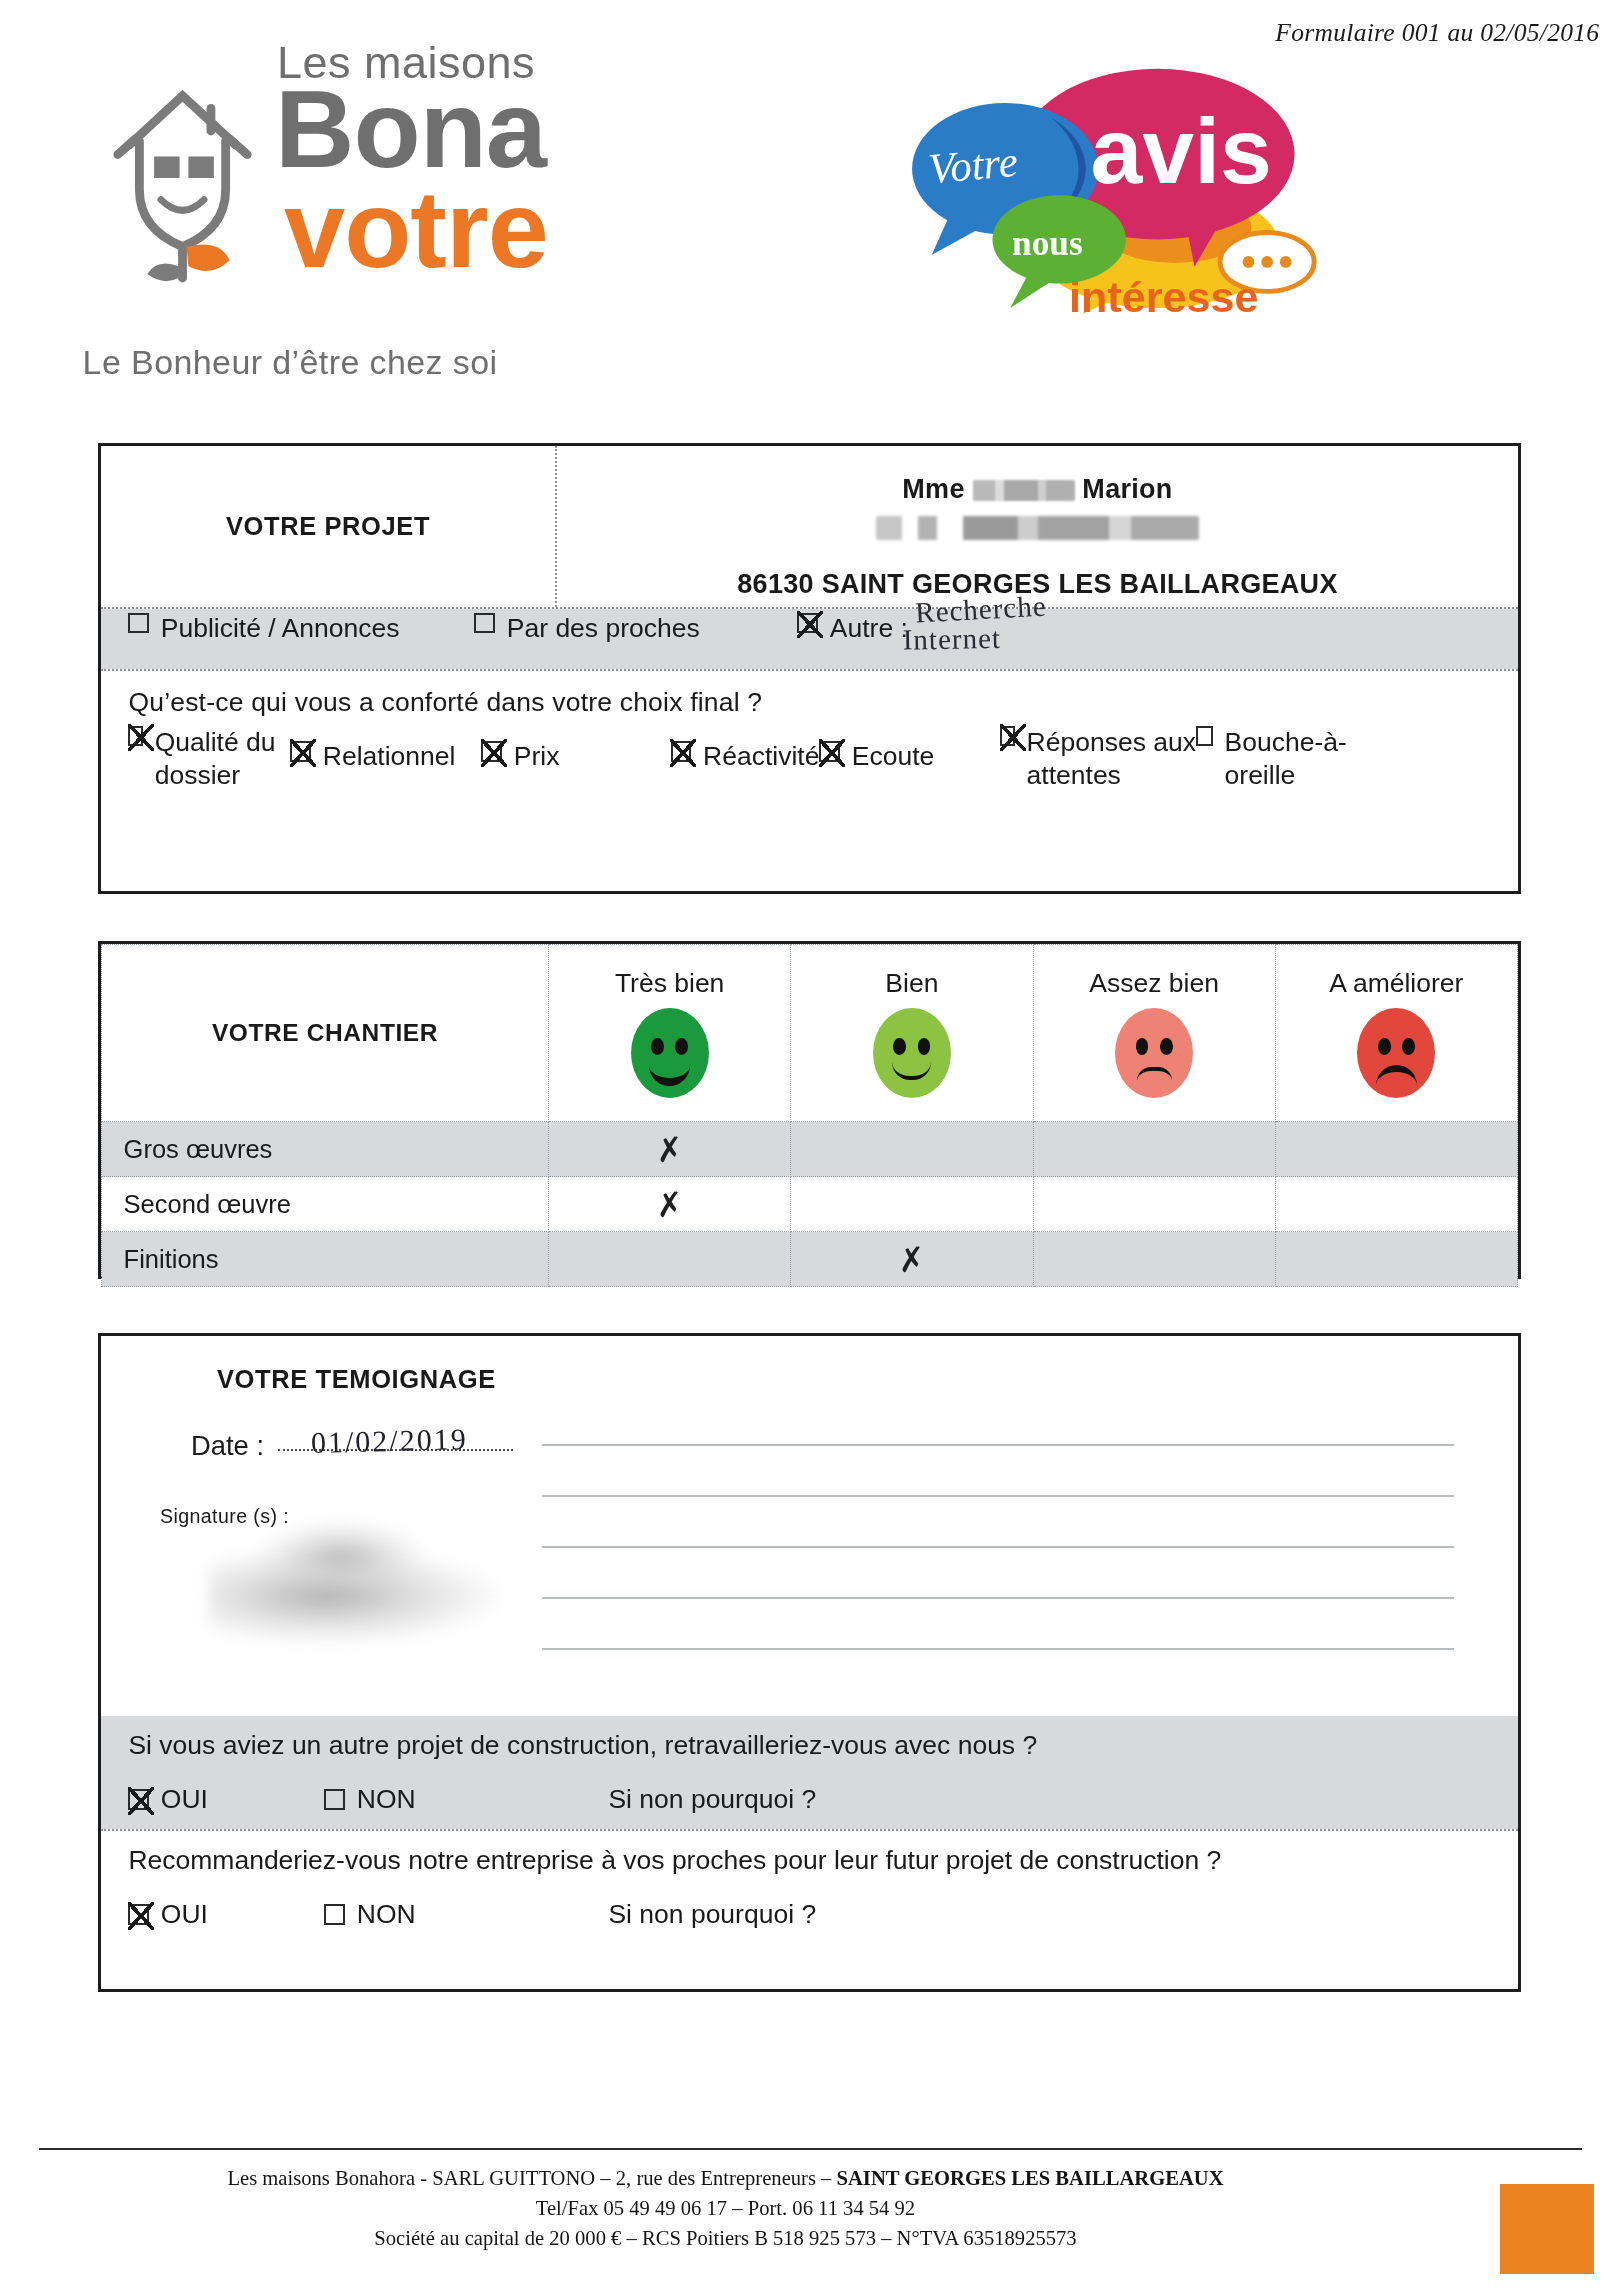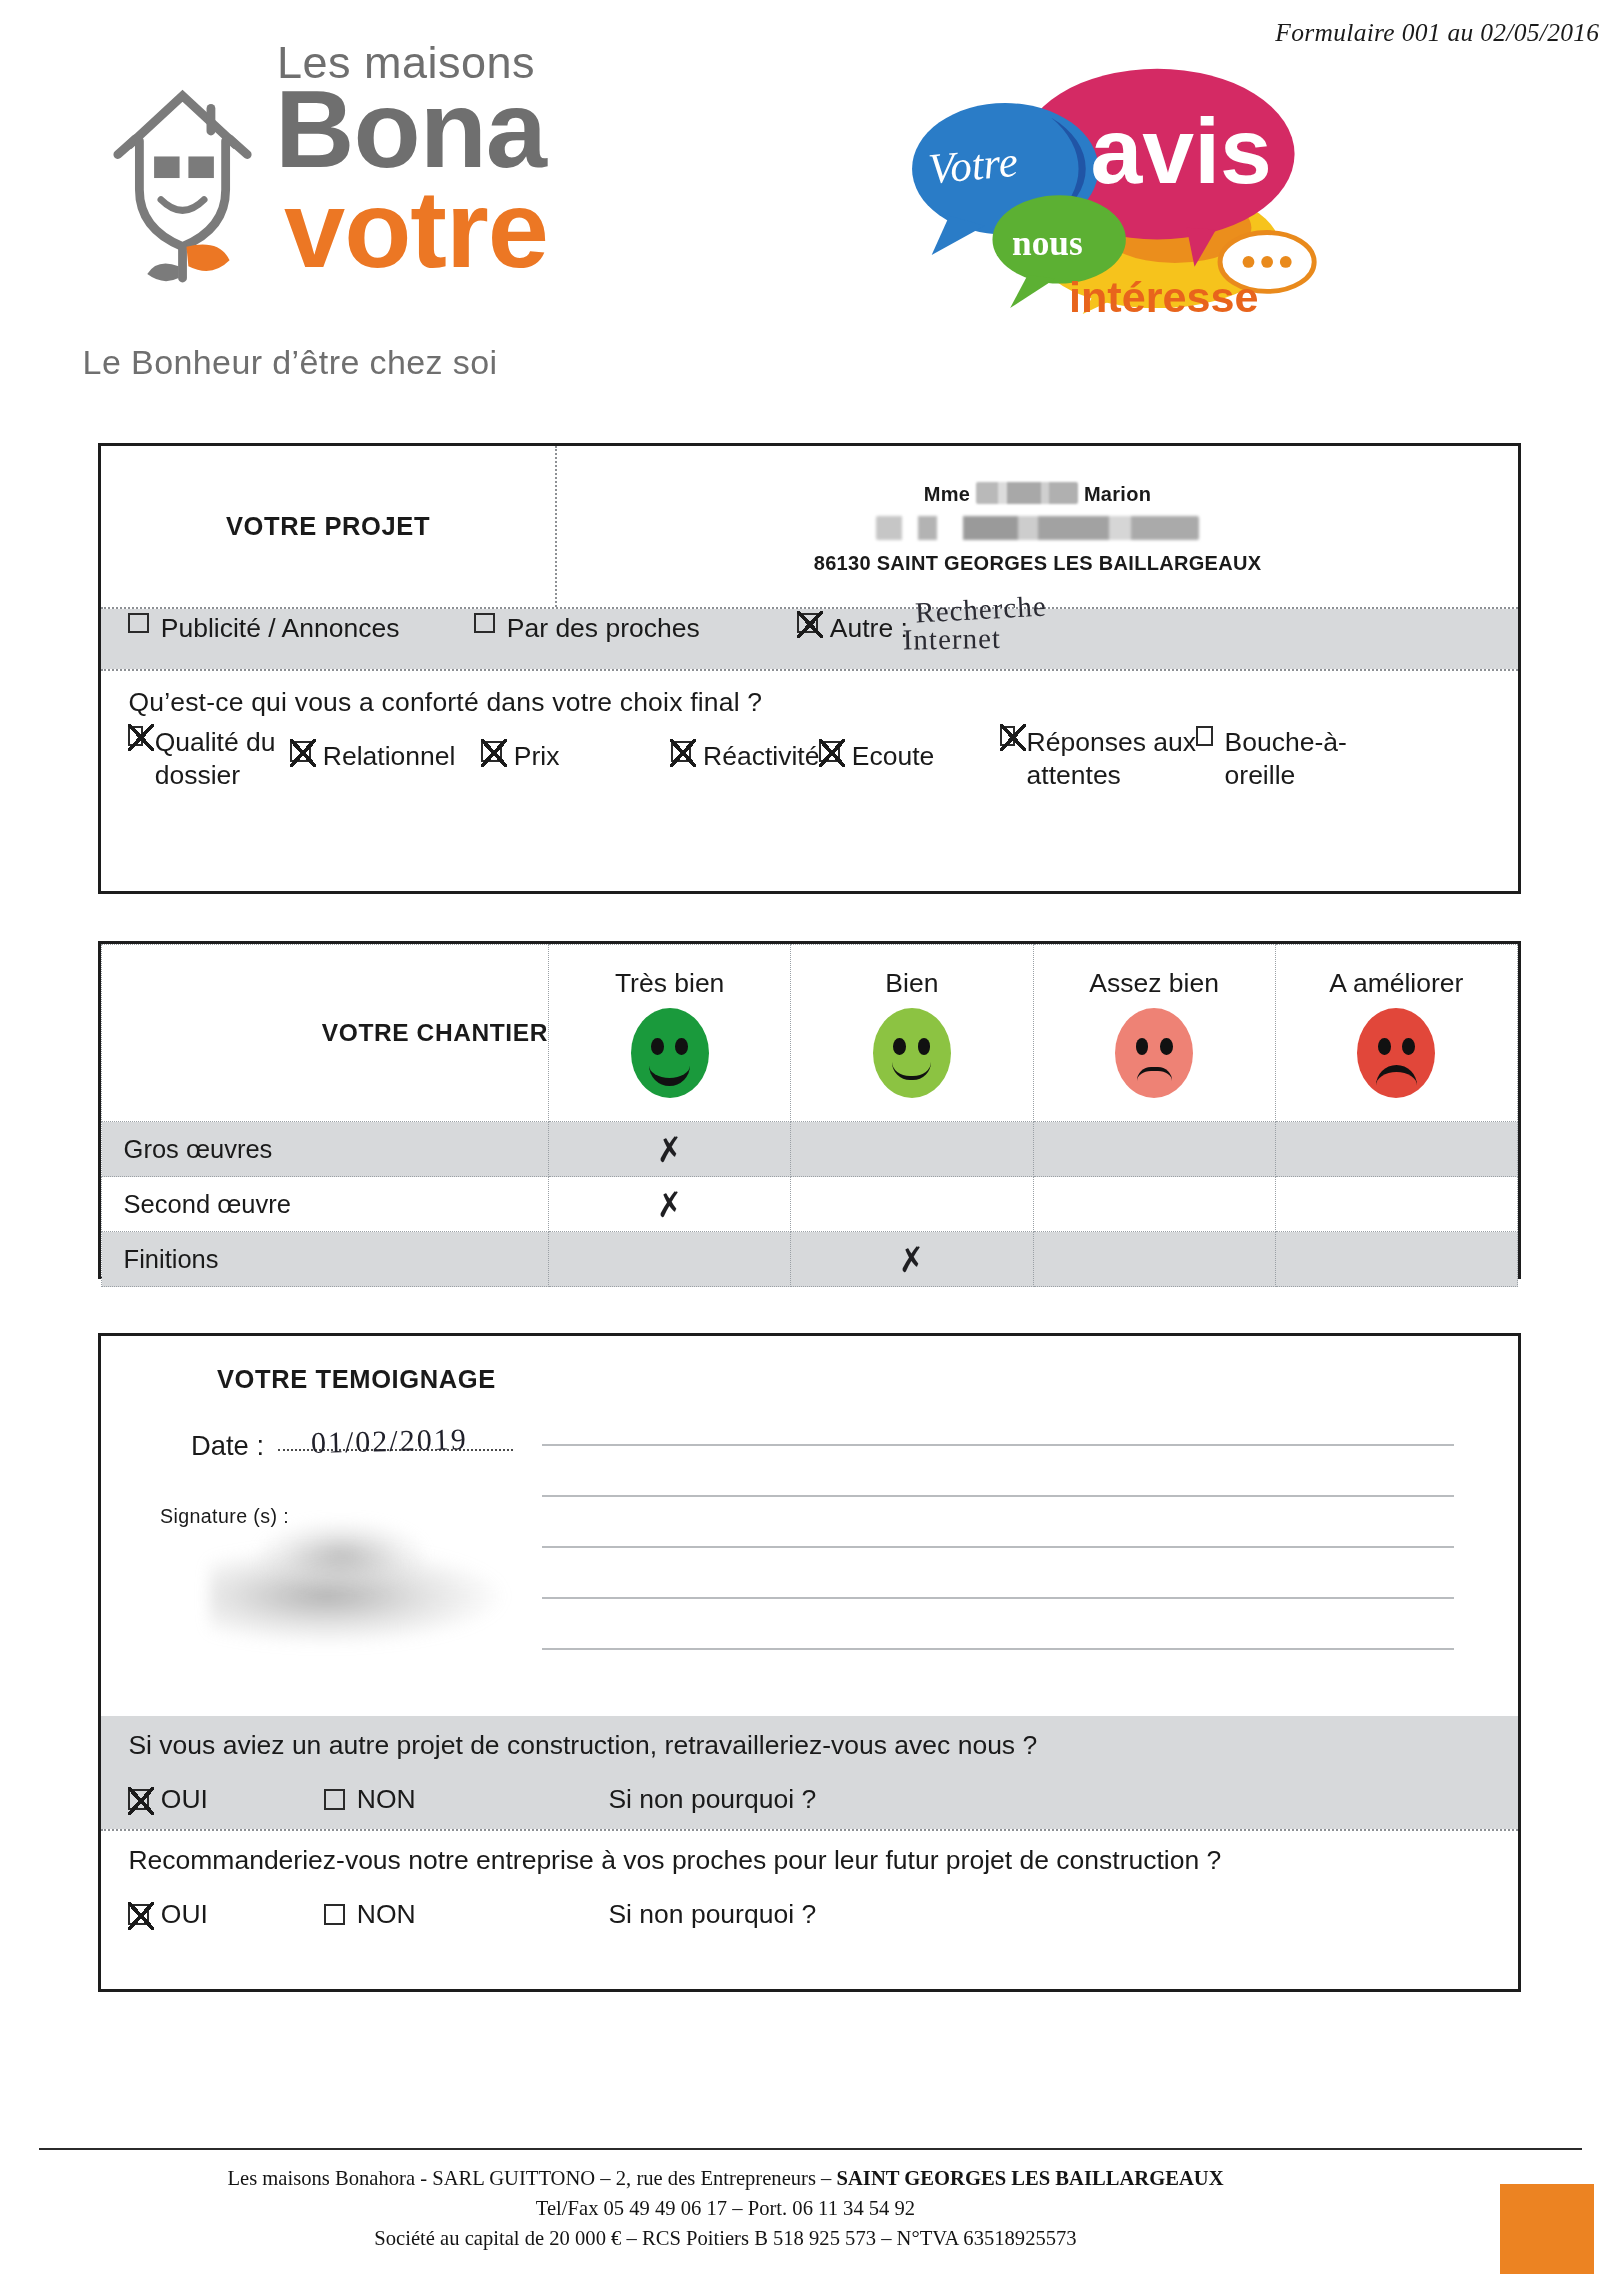--- a/index.html
+++ b/index.html
@@ -62,21 +62,21 @@
   .proj-top{display:flex;height:161px;}
   .proj-left{
     width:456px;display:flex;align-items:center;justify-content:center;
     border-right:2px dotted #8d9094;box-sizing:border-box;
   }
   .proj-left span{font-weight:bold;font-size:25.5px;letter-spacing:0.6px;}
   .proj-right{
     flex:1;display:flex;flex-direction:column;align-items:center;
     justify-content:center;gap:10.8px;padding-top:3.9px;
   }
-  .cust-line{font-weight:bold;font-size:20px;letter-spacing:0.3px;}
+  .cust-line{font-weight:bold;font-size:27px;letter-spacing:0.3px;margin-top:17px;}
   .redact{
     display:inline-block;height:21.6px;vertical-align:-2.9px;border-radius:2px;
     background:linear-gradient(90deg,#b9b9b9 0 22%,#dcdcdc 22% 30%,#a8a8a8 30% 64%,#cfcfcf 64% 72%,#b0b0b0 72% 100%);
     filter:blur(1.2px);
   }
   .redact.w1{width:102px;}
   .redact.blurline{
     width:323px;height:23.5px;
     background:linear-gradient(90deg,#c6c6c6 0 8%,#ffffff 8% 13%,#b3b3b3 13% 19%,#ffffff 19% 27%,#9a9a9a 27% 44%,#cdcdcd 44% 50%,#a2a2a2 50% 72%,#d6d6d6 72% 79%,#aaaaaa 79% 100%);
     filter:blur(1.6px);
@@ -108,21 +108,21 @@
     display:flex;align-items:flex-start;font-size:26.5px;
     padding:2px 23.5px 13.7px 27.4px;
   }
   .confort-opts .opt{display:flex;align-items:flex-start;}
 
   
   #chantier-box{left:98px;top:941px;width:1423px;height:338px;}
   table.chantier{width:100%;border-collapse:collapse;table-layout:fixed;}
   table.chantier td{border:1px dotted #9aa0a5;padding:0;}
   table.chantier td.first{width:446px;}
-  .ch-head-label{font-weight:bold;font-size:24.5px;text-align:right;letter-spacing:0.6px;}
+  .ch-head-label{font-weight:bold;font-size:24.5px;text-align:center;letter-spacing:0.6px;}
   .ch-head-cell{text-align:center;vertical-align:middle;height:176px;}
   .ch-head-text{font-size:26.5px;margin-bottom:9.8px;}
   .smiley{width:78px;height:90px;border-radius:50%;margin:0 auto;position:relative;}
   .smiley .eye{position:absolute;width:12.7px;height:16.7px;border-radius:50%;background:#111;top:30px;}
   .smiley .eye.l{left:20.6px;} .smiley .eye.r{right:20.6px;}
   .mouth-happy{position:absolute;left:18.6px;top:47px;width:41px;height:22.5px;
     border-bottom:8.8px solid #111;border-radius:0 0 41px 41px;}
   .mouth-ok{position:absolute;left:19.6px;top:54px;width:39px;height:13.7px;
     border-bottom:4.9px solid #111;border-radius:0 0 39px 39px;}
   .mouth-flat{position:absolute;left:21.6px;top:59px;width:35px;height:9.8px;

